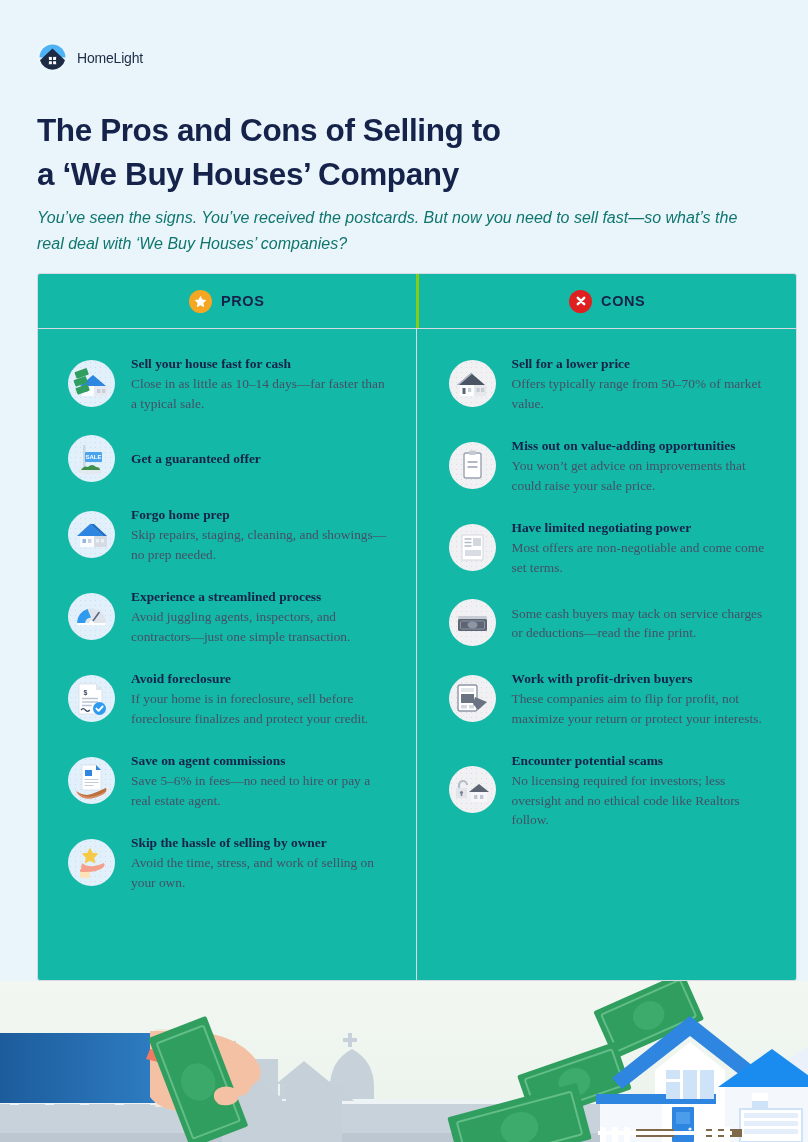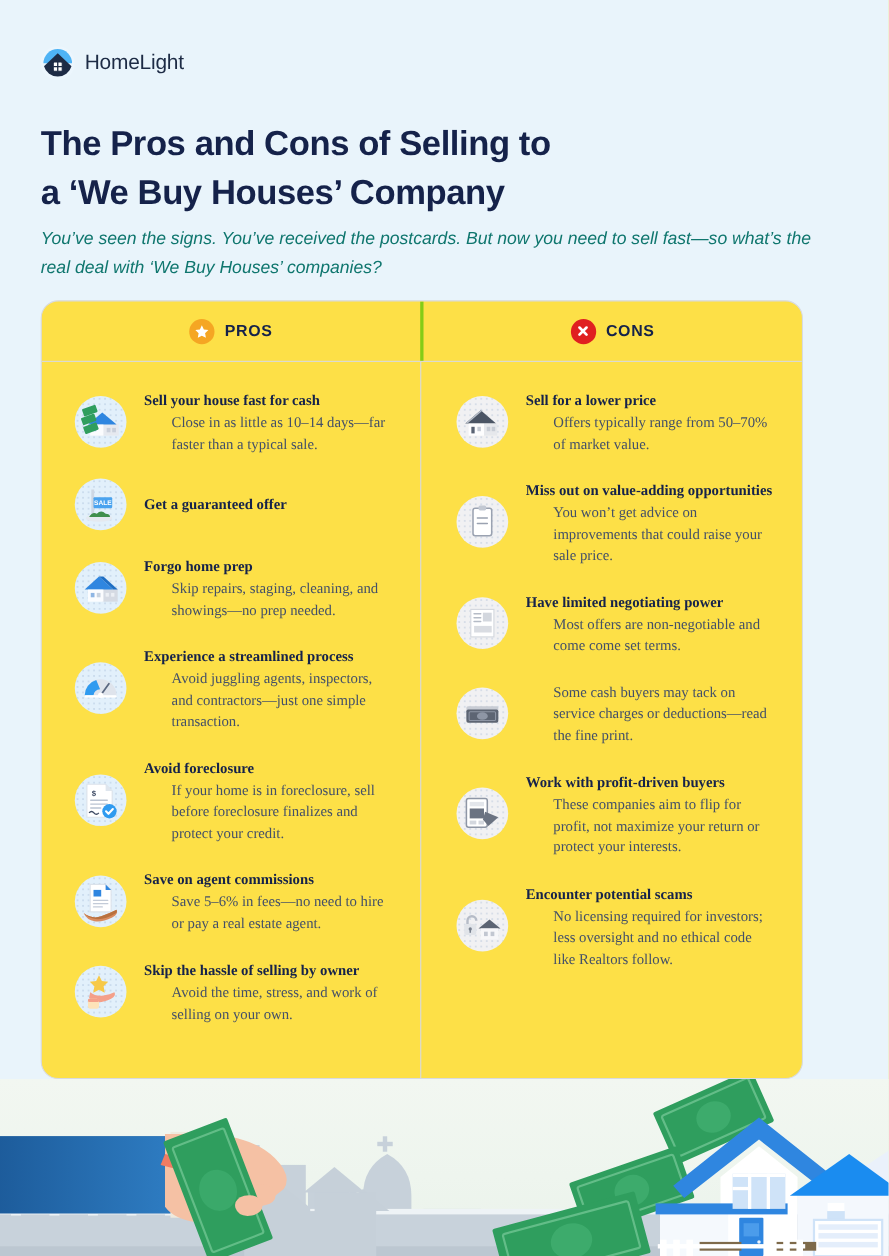--- a/index.html
+++ b/index.html
@@ -8,57 +8,57 @@
     font-family:"Liberation Sans", sans-serif;
     background:#e9f4fb;
     position:relative;
     overflow:hidden;
   }
   .page { position:relative; width:808px; height:1142px; }
 
   
   .logo-row { position:absolute; left:37px; top:42px; display:flex; align-items:center; gap:9px; }
   .logo-mark { width:31px; height:31px; position:relative; }
-  .logo-text { font-size:19px; color:#1d2b45; letter-spacing:-0.2px; font-weight:400; }
+  .logo-text { font-size:14px; color:#1d2b45; letter-spacing:-0.2px; font-weight:400; }
 
   .title {
     position:absolute; left:37px; top:108px; width:620px;
     font-size:31.5px; line-height:44px; font-weight:700;
     color:#15224a; letter-spacing:-0.4px;
   }
   .subtitle {
     position:absolute; left:37px; top:205px; width:730px;
     font-size:16px; line-height:26px; color:#0f766e;font-style:italic;
   }
 
   
   .card {
-    position:absolute; left:37px; top:273px; width:693px; height:708px;
-    background:#fde047; border:1px solid #d7dae2; border-radius:16px;
+    position:absolute; left:37px; top:273px; width:760px; height:708px;
+    background:#14b8a6; border:1px solid #d7dae2; border-radius:3px;
     overflow:hidden;
   }
   .card-head { display:flex; height:55px; border-bottom:1px solid #d7dae2; }
   .head-cell {
     flex:1; display:flex; align-items:center; justify-content:center; gap:9px;
   }
   .head-cell + .head-cell { border-left:3px solid #84cc16; }
   .head-label { font-size:14.5px; font-weight:700; color:#15224a; letter-spacing:0.6px; }
 
   .badge { width:23px; height:23px; border-radius:50%; display:flex; align-items:center; justify-content:center; }
   .badge.pros { background:#f5a623; }
   .badge.cons { background:#e02020; }
 
   .card-body { display:flex; height:652px; }
   .col { flex:1; padding:24px 24px 0 30px; }
   .col.cons-col { border-left:1px solid #d7dae2; padding-left:32px; }
 
   .item { display:flex; gap:16px; margin-bottom:22px; align-items:flex-start; }
   .item .txt { padding-top:1px;font-family:Liberation Serif, serif; }
   .item-title { font-size:13.4px; font-weight:700; color:#15224a; line-height:19px; margin-bottom:1px; }
-  .item-desc { font-size:13.4px; color:#445068; line-height:19.5px;margin-left:25px; }
+  .item-desc { font-size:13.4px; color:#445068; line-height:19.5px; }
 
   .icon-circle {
     flex:0 0 auto; width:47px; height:47px; border-radius:50%; position:relative;
     overflow:hidden;
   }
   .icon-circle.blue { background:#e2f0fb; }
   .icon-circle.gray { background:#f1f1f3; }
   .icon-circle::after {
     content:""; position:absolute; inset:0;
     background-image:radial-gradient(circle, rgba(120,150,190,.22) 0.7px, transparent 0.8px);

